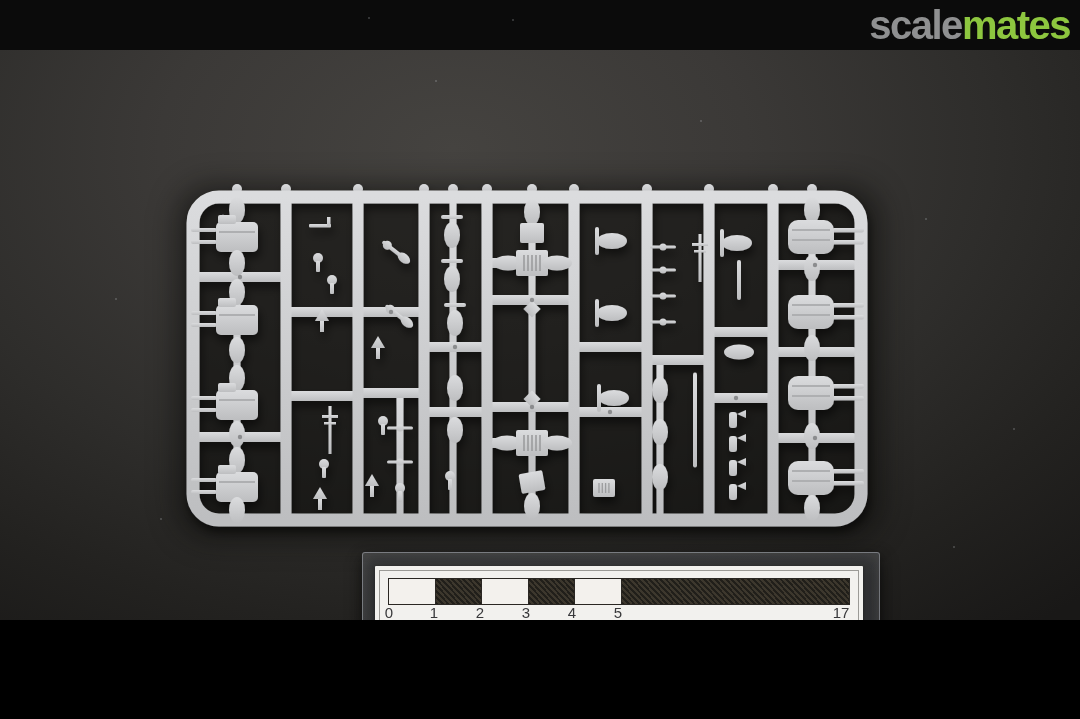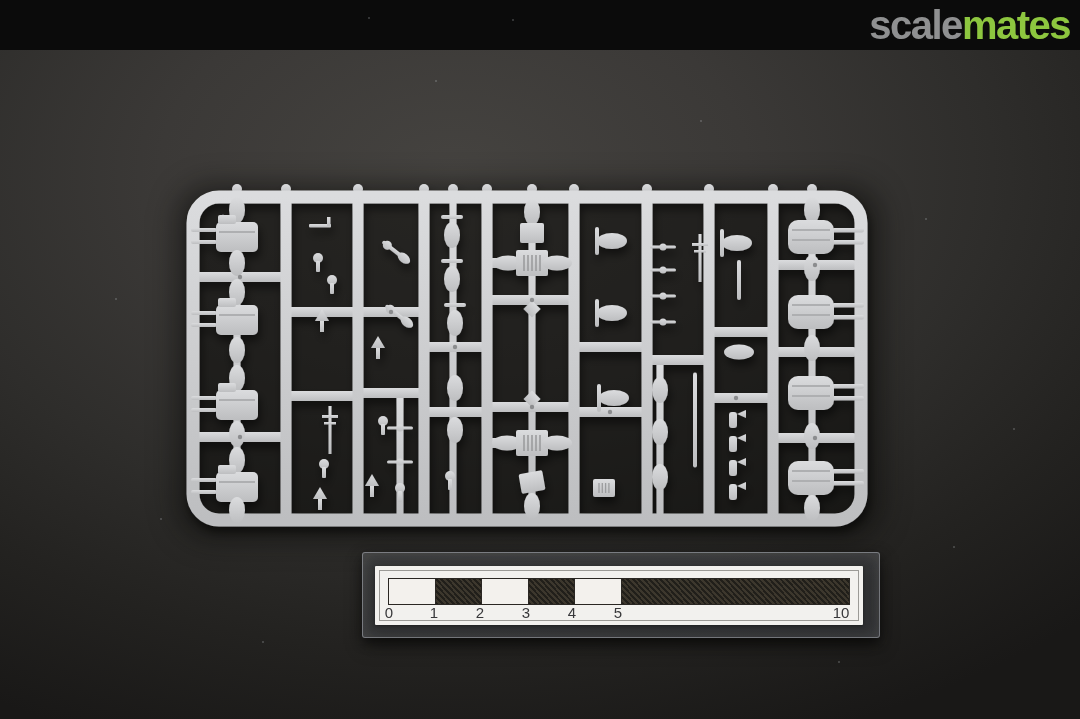--- a/index.html
+++ b/index.html
@@ -1,17 +1,17 @@
 <!DOCTYPE html>
 <html><head>
 <meta charset="utf-8">
 <style>
   html,body{margin:0;padding:0;background:#000;}
   #photo{
-    position:relative;width:1080px;height:719px;overflow:hidden;
+    position:relative;width:1080px;height:620px;overflow:hidden;
     font-family:"Liberation Sans",sans-serif;
     background:radial-gradient(ellipse 980px 640px at 42% 24%,
       #454340 0%, #3b3937 30%, #2e2d2b 55%, #232220 75%, #191817 95%);
   }
   #topbar{
     position:absolute;left:0;top:0;width:100%;height:50px;
     background:#0b0b0b;
   }
   #logo{
     position:absolute;right:10px;top:0;height:50px;line-height:50px;
@@ -460,21 +460,21 @@
           <div class="seg light" style="width: 46px;"></div>
           <div class="seg dark" style="width: 230px;"></div>
         </div>
       <div id="ticks">
           <span class="tick" style="left: 14px;">0</span>
           <span class="tick" style="left: 59px;">1</span>
           <span class="tick" style="left: 105px;">2</span>
           <span class="tick" style="left: 151px;">3</span>
           <span class="tick" style="left: 197px;">4</span>
           <span class="tick" style="left: 243px;">5</span>
-          <span class="tick" style="left: 466px;">10</span>
+          <span class="tick" style="left: 466px;">17</span>
         </div>
     </div>
   </div>
 
   <div id="specks">
       <div class="speck" style="left: 368px; top: 17px; width: 2px; height: 2px; opacity: 0.28;"></div>
       <div class="speck" style="left: 512px; top: 19px; width: 2px; height: 2px; opacity: 0.28;"></div>
       <div class="speck" style="left: 222px; top: 214px; width: 2px; height: 2px; opacity: 0.28;"></div>
       <div class="speck" style="left: 925px; top: 218px; width: 2px; height: 2px; opacity: 0.28;"></div>
       <div class="speck" style="left: 700px; top: 120px; width: 2px; height: 2px; opacity: 0.28;"></div>

